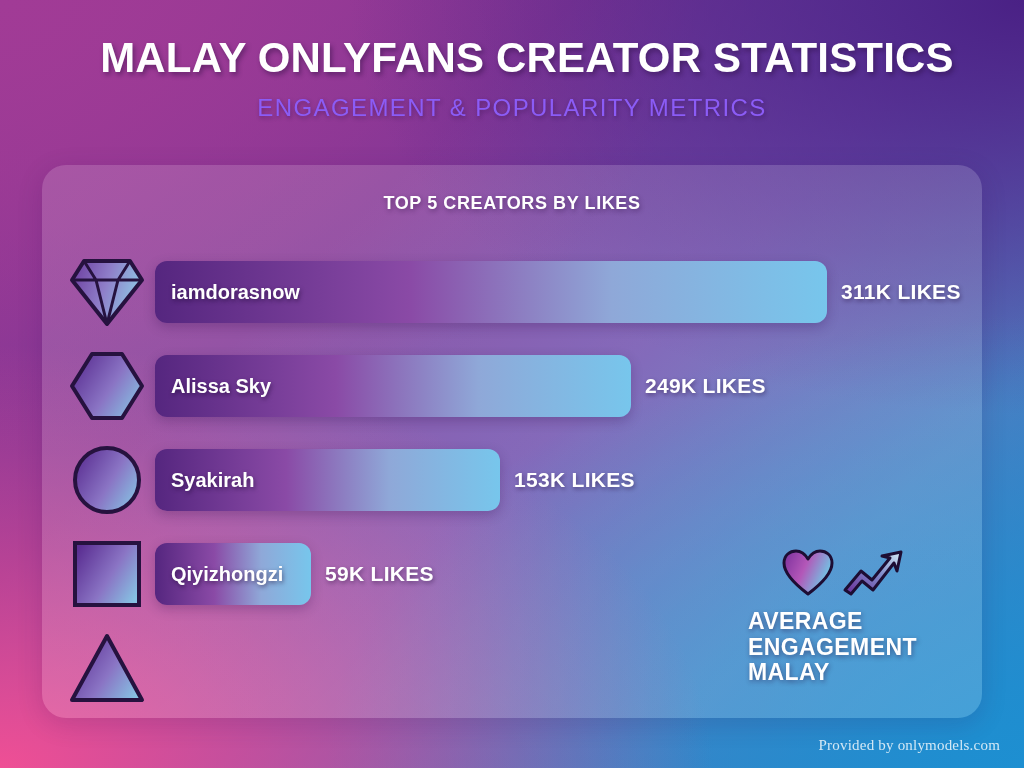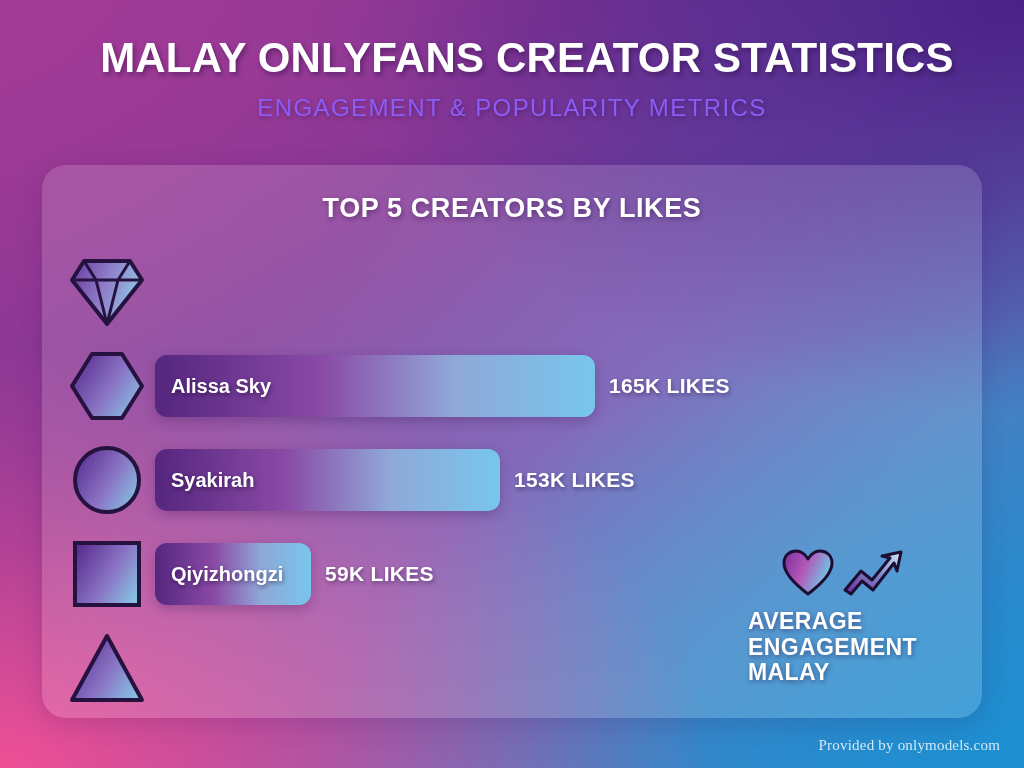--- a/index.html
+++ b/index.html
@@ -63,21 +63,21 @@
                   rgba(255,255,255,0.15) 45%,
                   rgba(255,255,255,0.17) 100%);
     box-shadow: 0 6px 26px rgba(50,15,80,0.16);
     overflow: hidden;
   }
   .card-title {
     position: absolute;
     left: 0; right: 0;
     top: 28px;
     text-align: center;
-    font-size: 27px;
+    font-size: 18px;
     font-weight: 700;
     color: #ffffff;
     letter-spacing: 0.6px;
     text-shadow: 1px 2px 5px rgba(40,10,60,0.45);
   }
 
   
   .rows {
     position: absolute;
     left: 0;
@@ -193,40 +193,46 @@
               <linearGradient id="gshape1" x1="0" y1="0" x2="1" y2="0.3">
                 <stop offset="0%" stop-color="#6b3a9e"></stop>
                   <stop offset="55%" stop-color="#8f7fc9"></stop>
                   <stop offset="100%" stop-color="#8fc3e4"></stop>
               </linearGradient>
             </defs>
             <path d="M16 5 L62 5 L74 24 L39 68 L4 24 Z" fill="url(#gshape1)" stroke="#26123f" stroke-width="4" stroke-linejoin="round"></path>
             <path d="M4 24 L74 24 M16 5 L28 24 L39 68 L50 24 L62 5" fill="none" stroke="#26123f" stroke-width="3"></path>
           </svg>
         </div>
+        <div class="bar-wrap">
+          <div class="bar" style="width:672px">
+            <span class="bar-name">iamdorasnow</span>
+          </div>
+          <span class="bar-value">311K LIKES</span>
+        </div>
       </div>
 
       <div class="row">
         <div class="icon-cell">
           <svg width="78" height="72" viewBox="0 0 78 72">
             <defs>
               <linearGradient id="gshape2" x1="0" y1="0.2" x2="1" y2="0.8">
                 <stop offset="0%" stop-color="#5b2f93"></stop>
                   <stop offset="55%" stop-color="#8a74c4"></stop>
                   <stop offset="100%" stop-color="#86c2e3"></stop>
               </linearGradient>
             </defs>
             <polygon points="24,4 54,4 74,36 54,68 24,68 4,36" fill="url(#gshape2)" stroke="#26123f" stroke-width="4" stroke-linejoin="round"></polygon>
           </svg>
         </div>
         <div class="bar-wrap">
-          <div class="bar" style="width:440px">
+          <div class="bar" style="width:476px">
             <span class="bar-name">Alissa Sky</span>
           </div>
-          <span class="bar-value">165K LIKES</span>
+          <span class="bar-value">249K LIKES</span>
         </div>
       </div>
 
       <div class="row">
         <div class="icon-cell">
           <svg width="78" height="72" viewBox="0 0 78 72">
             <defs>
               <linearGradient id="gshape3" x1="0" y1="0.2" x2="1" y2="0.8">
                 <stop offset="0%" stop-color="#5b2f93"></stop>
                   <stop offset="55%" stop-color="#8a74c4"></stop>

